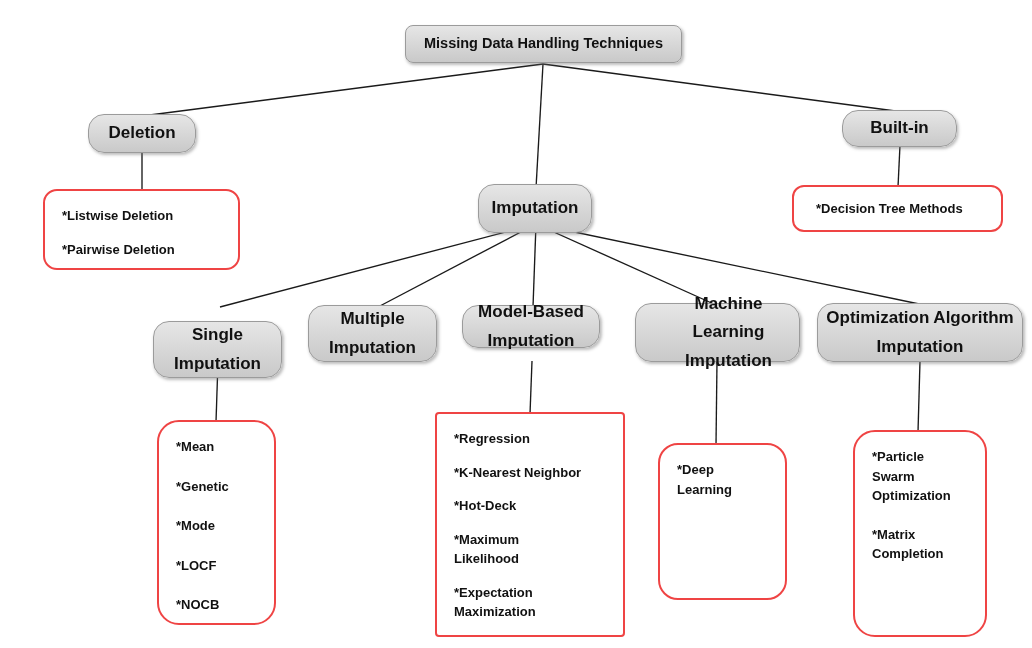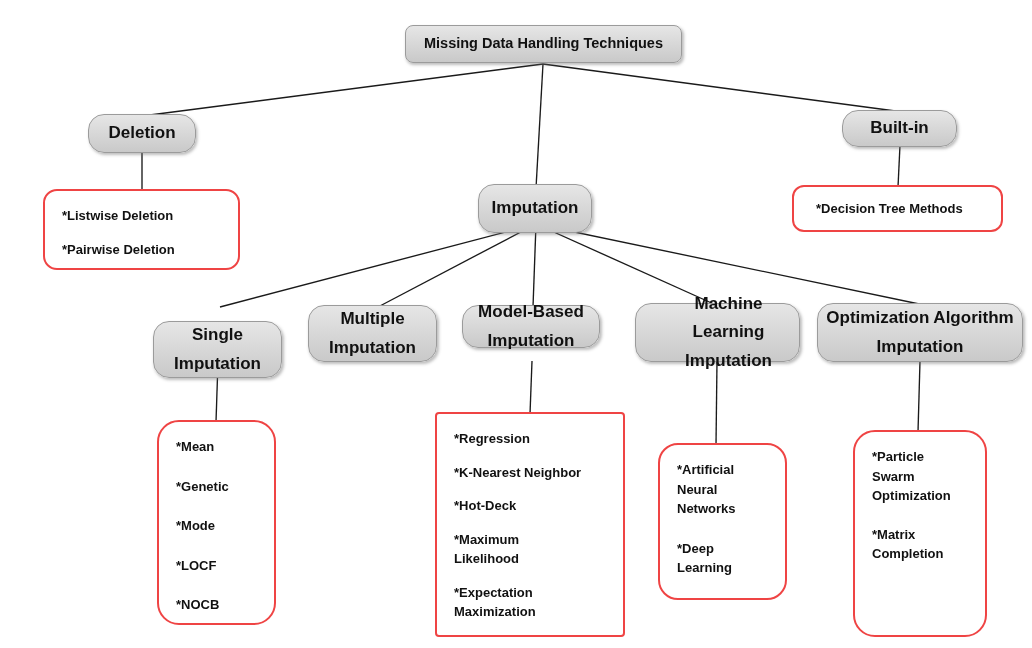--- a/index.html
+++ b/index.html
@@ -95,23 +95,20 @@
     <div class="item">*Regression</div>
     <div class="item">*K-Nearest Neighbor</div>
     <div class="item">*Hot-Deck</div>
     <div class="item">*Maximum
 Likelihood</div>
     <div class="item">*Expectation
 Maximization</div>
   </div>
 
   <div class="leaf leaf--gap20" style="left:658px;top:443px;width:129px;height:157px;border-radius:20px;">
-    <div class="item">*Artificial
-Neural
-Networks</div>
     <div class="item">*Deep
 Learning</div>
   </div>
 
   <div class="leaf leaf--gap19" style="left:853px;top:430px;width:134px;height:207px;border-radius:22px;">
     <div class="item">*Particle
 Swarm
 Optimization</div>
     <div class="item">*Matrix
 Completion</div>

